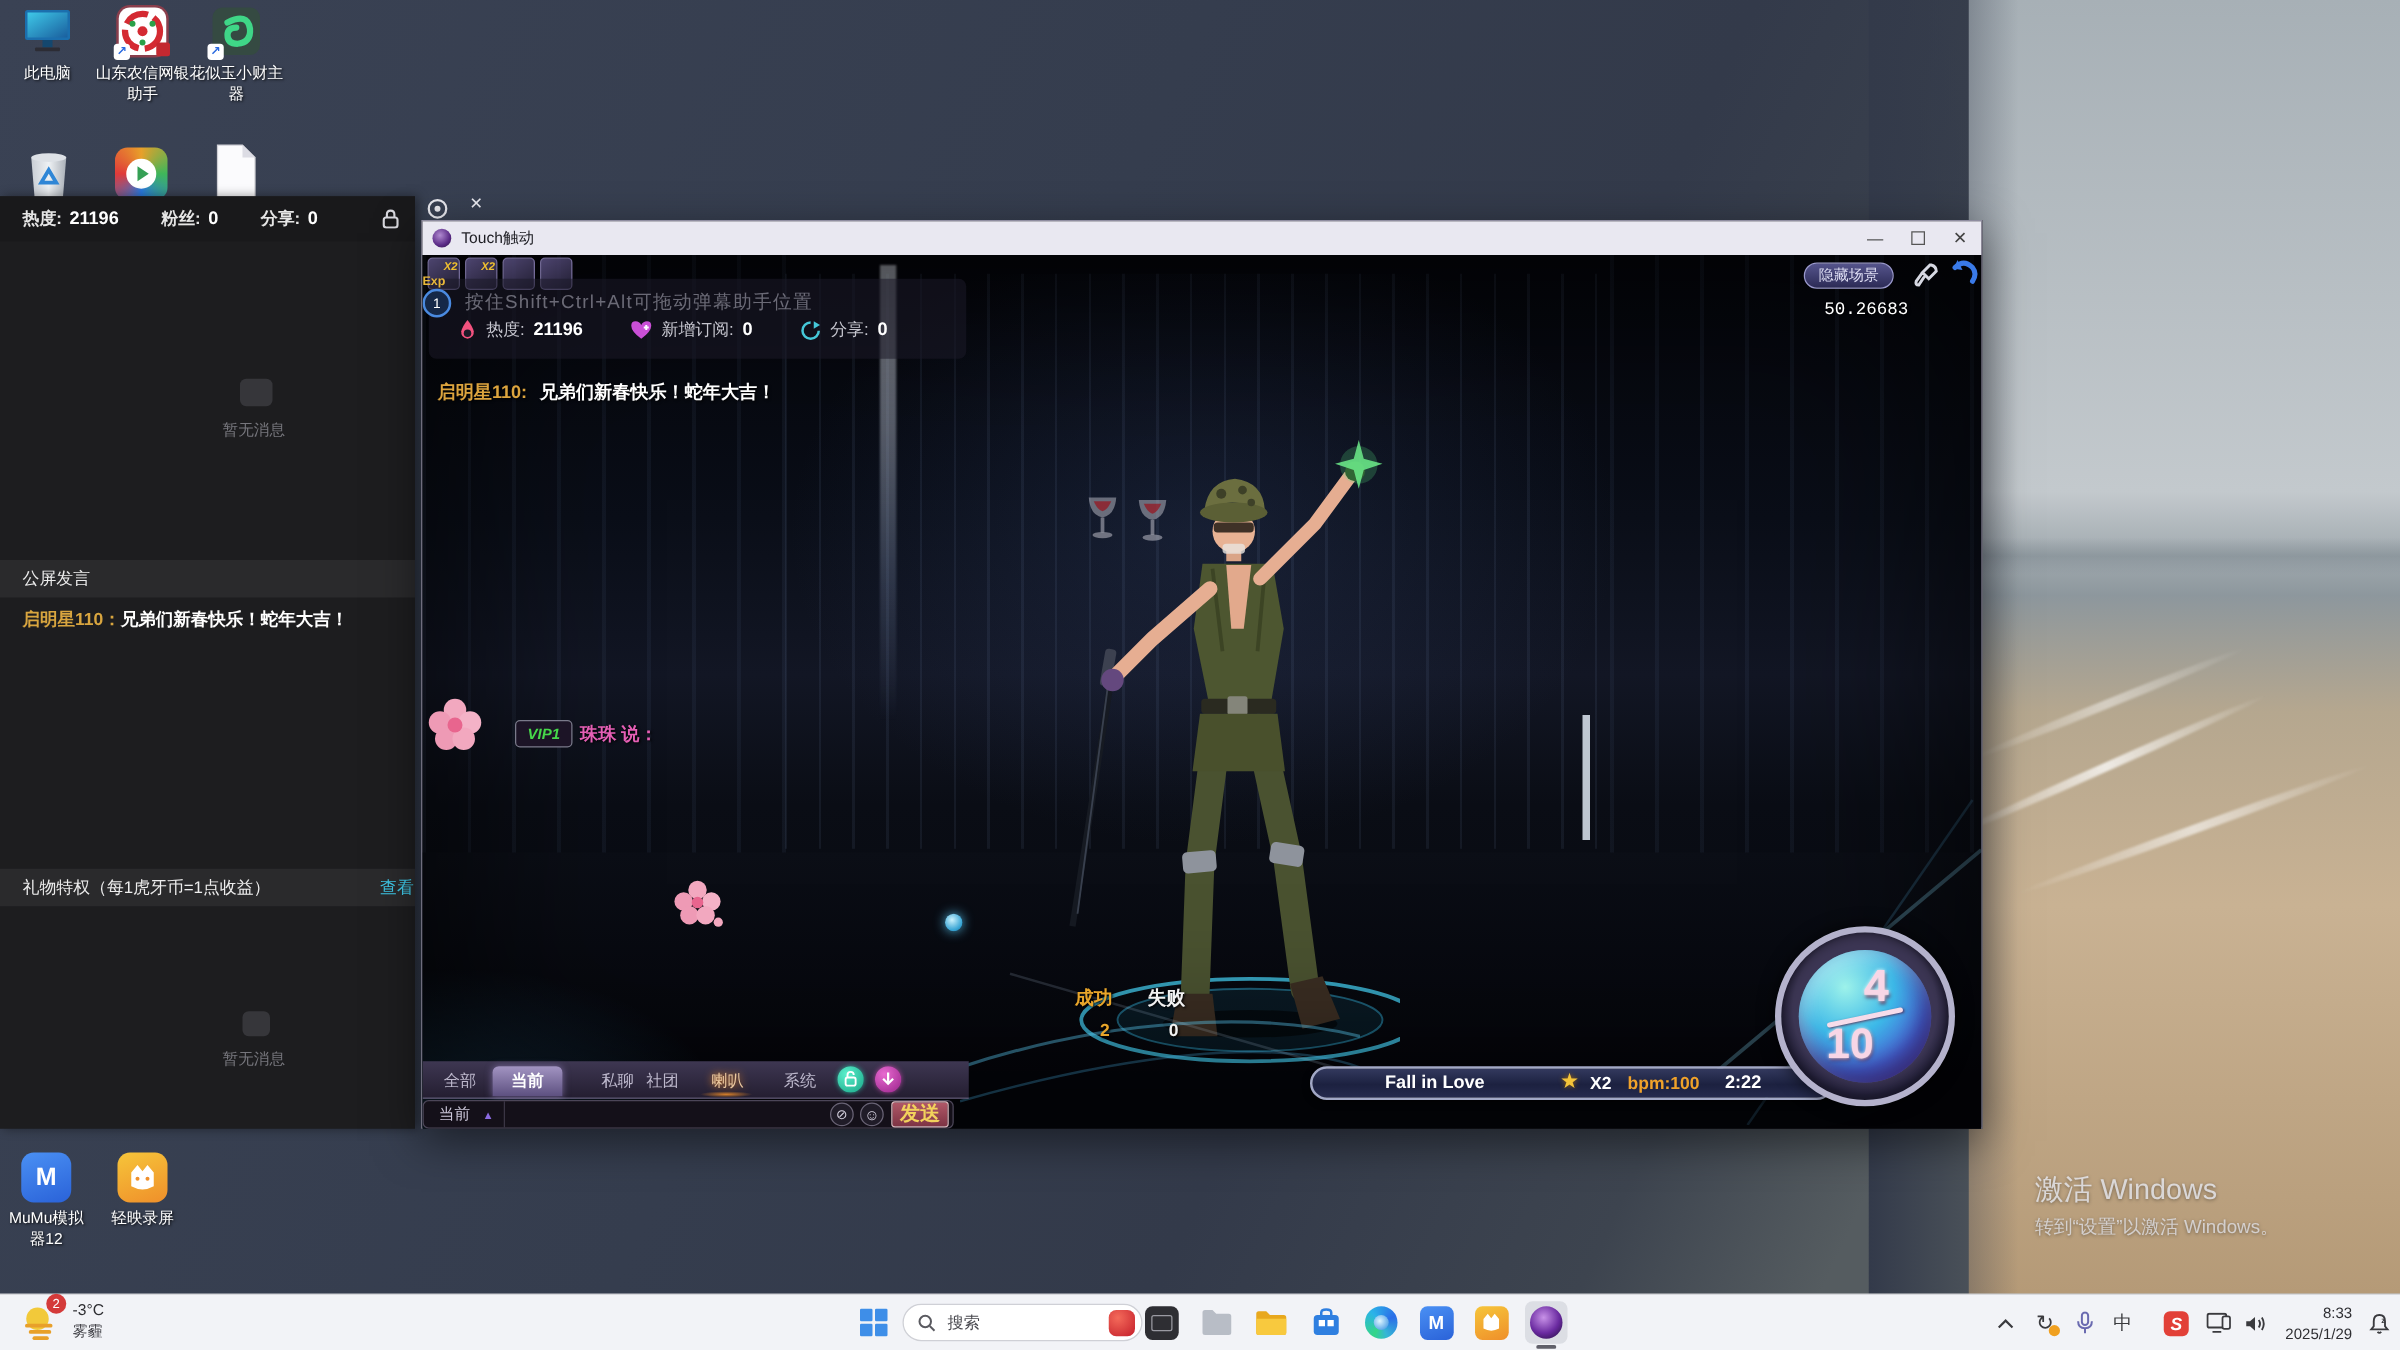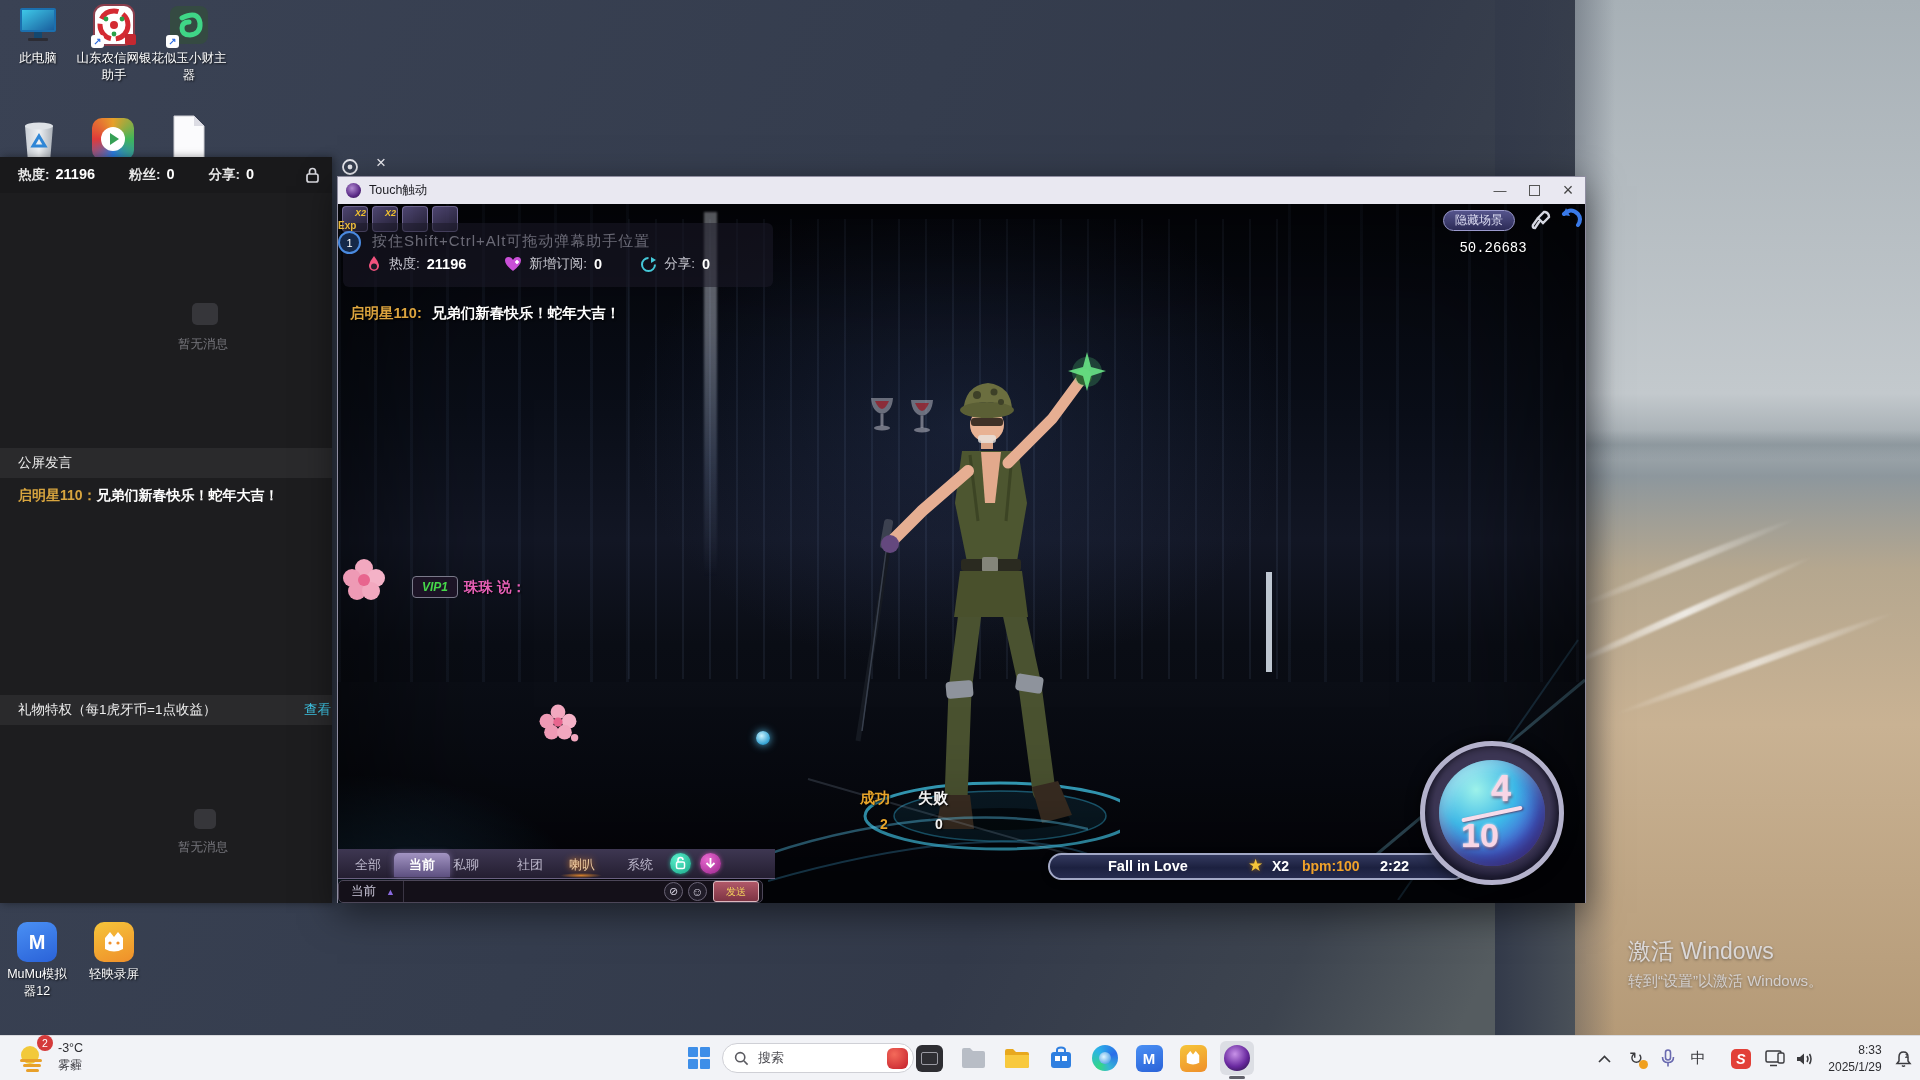--- a/index.html
+++ b/index.html
@@ -414,21 +414,21 @@
       </svg>
       <svg class="abs" style="left:1220px;top:2px;" width="26" height="26" viewBox="0 0 26 26">
         <path d="M6 8 Q13 1 20 8 Q24 13 20 19" fill="none" stroke="#3a7ae8" stroke-width="4" stroke-linecap="round"></path>
         <path d="M8 2 L5 9 L12 10 Z" fill="#3a7ae8"></path>
       </svg>
       <div class="abs" style="left:1100px;top:36px;width:110px;text-align:center;font-size:14px;color:#fff;text-shadow:1px 1px 2px #000;font-family:Liberation Mono, monospace;">50.26683</div>
 
       <div class="abs" style="left:0;top:645px;width:437px;height:30px;background:linear-gradient(180deg,#3e3752,#241e31);border-bottom:1px solid #6a6080;box-sizing:border-box;">
         <div class="tab" style="left:6px;width:48px;">全部</div>
         <div class="tab active" style="left:56px;width:56px;">当前</div>
-        <div class="tab" style="left:104px;width:48px;">私聊</div>
+        <div class="tab" style="left:132px;width:48px;">私聊</div>
         <div class="tab" style="left:168px;width:48px;">社团</div>
         <div class="tab" style="left:218px;width:52px;color:#ecc9a0;text-shadow:0 0 7px #ff9020;">喇叭</div>
         <div class="tab" style="left:278px;width:48px;">系统</div>
         <div class="abs" style="left:222px;top:24px;width:42px;height:5px;background:radial-gradient(ellipse,rgba(255,150,40,.8),transparent 70%);"></div>
         <div class="circbtn abs" style="left:332px;top:4px;background:radial-gradient(circle at 35% 30%,#5af0cc,#18a586);box-shadow:0 0 4px rgba(40,220,180,.7);">
           <svg width="21" height="21" viewBox="0 0 21 21">
               <rect x="6.5" y="9" width="8" height="6.5" rx="1.5" fill="none" stroke="#fff" stroke-width="1.5"></rect>
               <path d="M8 9 V7 Q8 4.5 10.5 4.5 Q13 4.5 13 7" fill="none" stroke="#fff" stroke-width="1.5"></path>
             </svg>
         </div>
@@ -444,21 +444,21 @@
         <div style="display:flex;align-items:center;padding:0 8px 0 12px;border-right:1px solid #3a3544;height:100%;">
           <span style="font-size:12.5px;color:#ccc8da;">当前</span>
           <span style="font-size:9px;color:#8a6ae0;margin-left:10px;">▲</span>
         </div>
         <input style="flex: 1 1 0%; background: transparent; border: none; outline: none; height: 100%; color: rgb(221, 221, 221); font-size: 12.5px; padding: 0px 6px;">
         <div style="width:17px;height:17px;border-radius:50%;background:#201c28;border:1px solid #6a6476;color:#d8d4e2;font-size:11px;
           display:flex;align-items:center;justify-content:center;margin-right:5px;">⊘</div>
         <div style="width:17px;height:17px;border-radius:50%;background:#201c28;border:1px solid #6a6476;color:#d8d4e2;font-size:12px;
           display:flex;align-items:center;justify-content:center;margin-right:6px;">☺</div>
         <div style="width:44px;height:19px;border-radius:3px;background:linear-gradient(180deg,#b05868,#7e3444);border:1px solid #ddb8be;
-          display:flex;align-items:center;justify-content:center;font-size:10px;font-weight:normal;color:#f2d25c;margin-right:3px;">发送</div>
+          display:flex;align-items:center;justify-content:center;font-size:16px;font-weight:bold;color:#f2d25c;margin-right:3px;">发送</div>
       </div>
     </div>
   </div>
 
   <div class="abs" id="taskbar">
 
     <div class="abs" style="left:14px;top:3px;display:flex;align-items:center;">
       <div style="position:relative;width:36px;height:36px;">
         <svg width="36" height="36" viewBox="0 0 36 36">
           <circle cx="16" cy="16" r="9" fill="#f2c93a"></circle>

